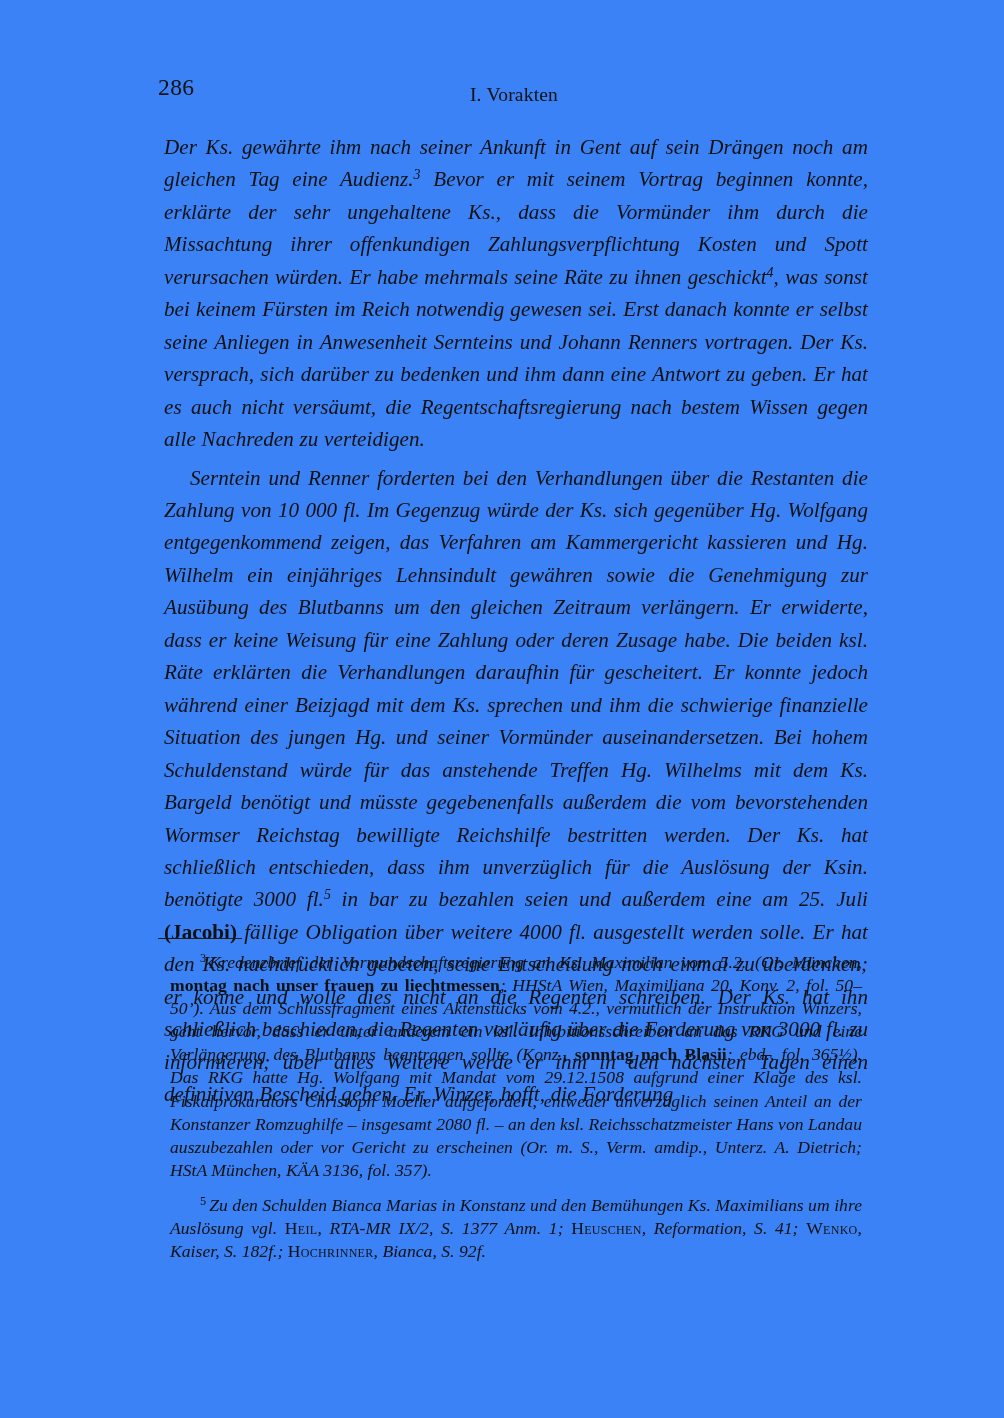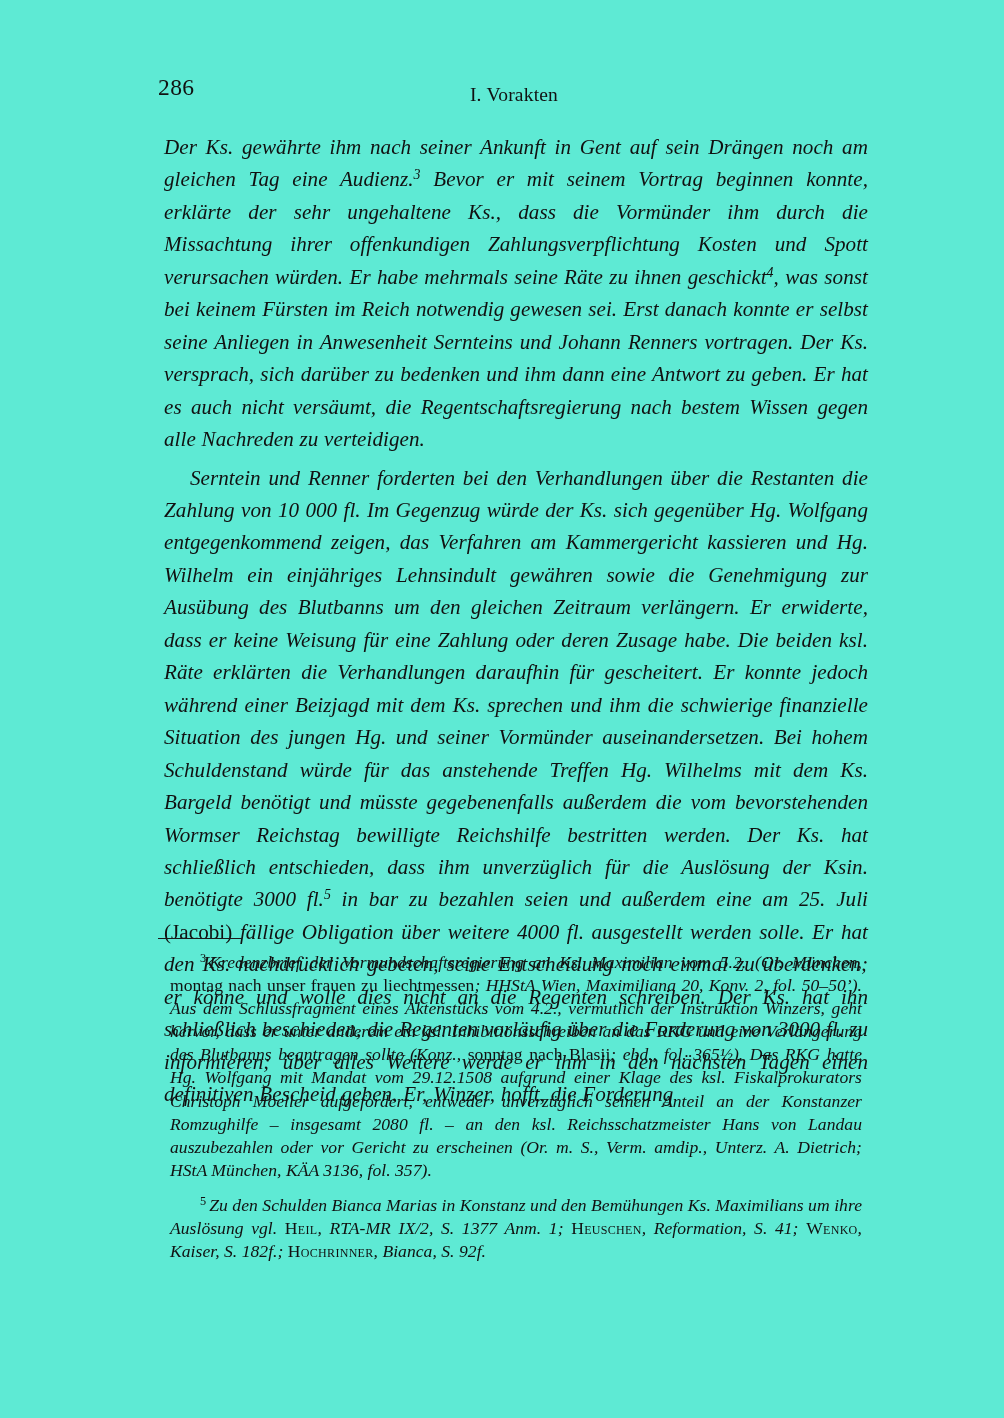--- a/index.html
+++ b/index.html
@@ -9,21 +9,21 @@
     background: #ffffff;
   }
   body {
     font-family: "Liberation Serif", "DejaVu Serif", serif;
     color: #111111;
   }
   #page {
     position: relative;
     width: 1004px;
     height: 1418px;
-    background: #5eead4;
+    background: #3b82f6;
     overflow: hidden;
     box-sizing: border-box;
   }
 
   
   .running-head {
     position: absolute;
     left: 158px;
     top: 74px;
     width: 712px;
@@ -64,21 +64,21 @@
     line-height: 32.45px;
     text-align: justify;
     text-justify: inter-word;
     letter-spacing: 0.05px;
     word-spacing: 0.4px;
     hyphens: manual;
   }
   p.body.indent {
     text-indent: 26px;
   }
-  .rom { font-style: normal; }
+  .rom { font-style: normal; font-weight: bold; }
   sup.fn {
     font-style: italic;
     font-size: 0.66em;
     vertical-align: 0.52em;
     line-height: 0;
     letter-spacing: 0;
   }
 
   
   .footnotes {

